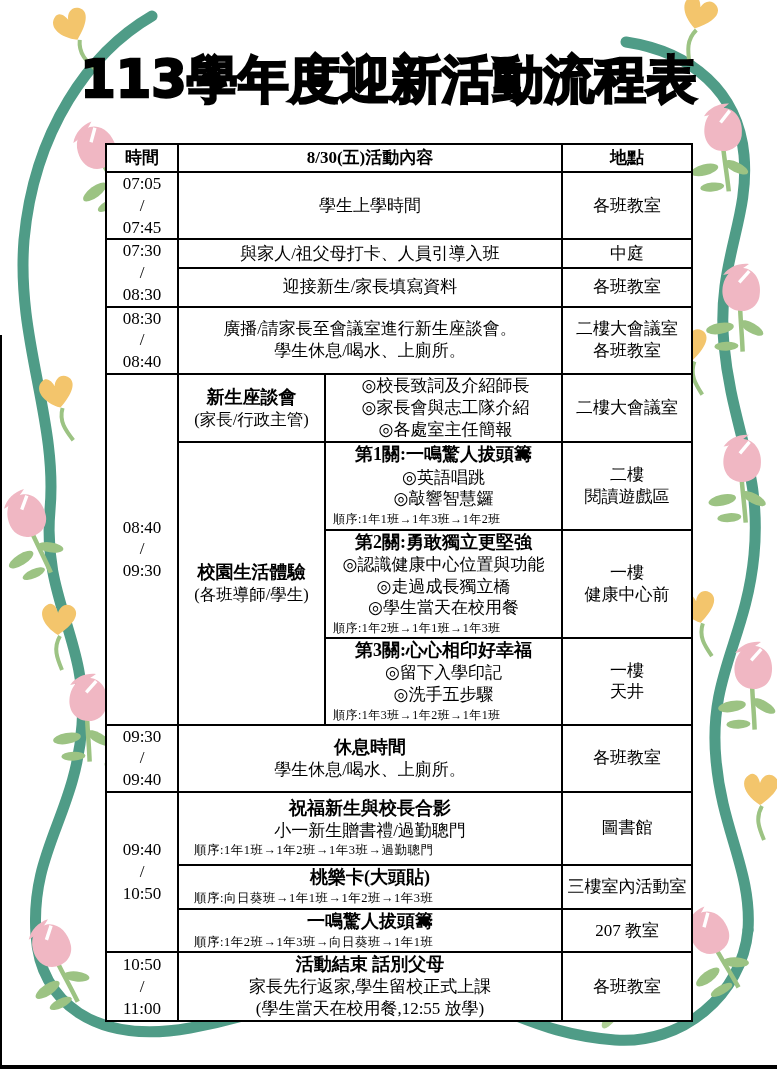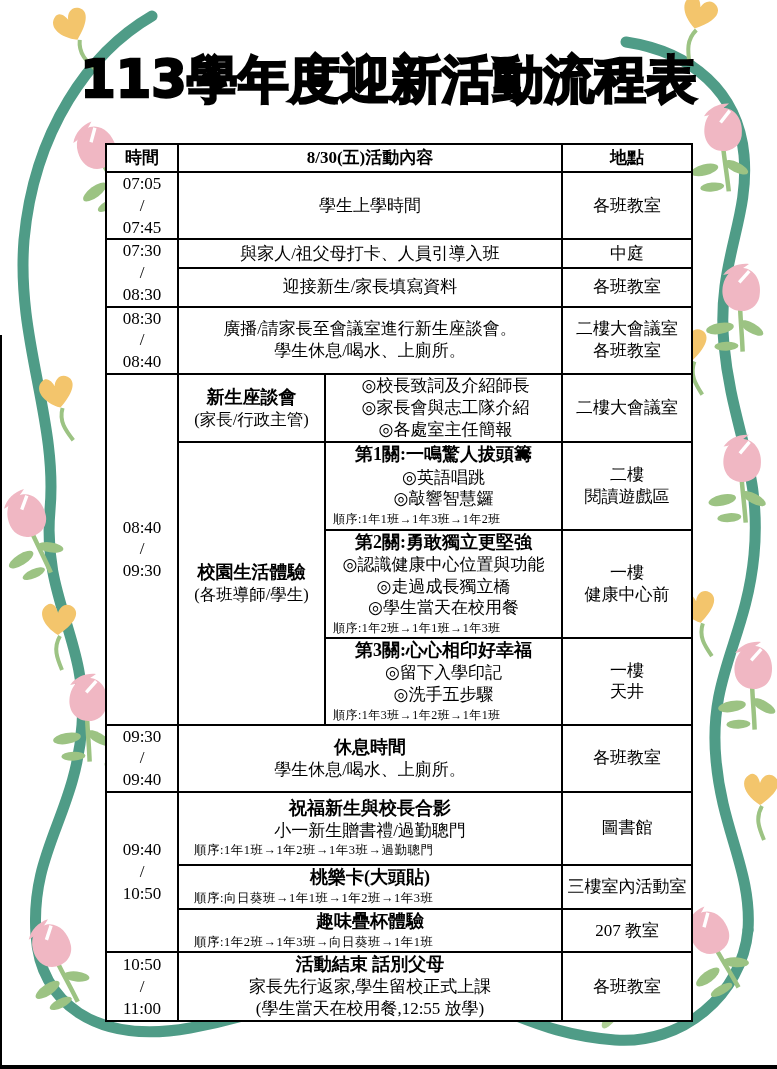--- a/index.html
+++ b/index.html
@@ -238,21 +238,21 @@
   </tr>
   <tr style="height:40px">
     <td colspan="2" class="tight">
       <div class="b t18">桃樂卡(大頭貼)</div>
       <div class="order-wide">順序:向日葵班→1年1班→1年2班→1年3班</div>
     </td>
     <td class="t16">三樓室內活動室</td>
   </tr>
   <tr style="height:43px">
     <td colspan="2" class="tight">
-      <div class="b t18">趣味疊杯體驗</div>
+      <div class="b t18">一鳴驚人拔頭籌</div>
       <div class="order-wide">順序:1年2班→1年3班→向日葵班→1年1班</div>
     </td>
     <td>207 教室</td>
   </tr>
 
   <tr style="height:62px">
     <td class="tm tight">
       <div>10:50</div>
       <div>/</div>
       <div>11:00</div>

